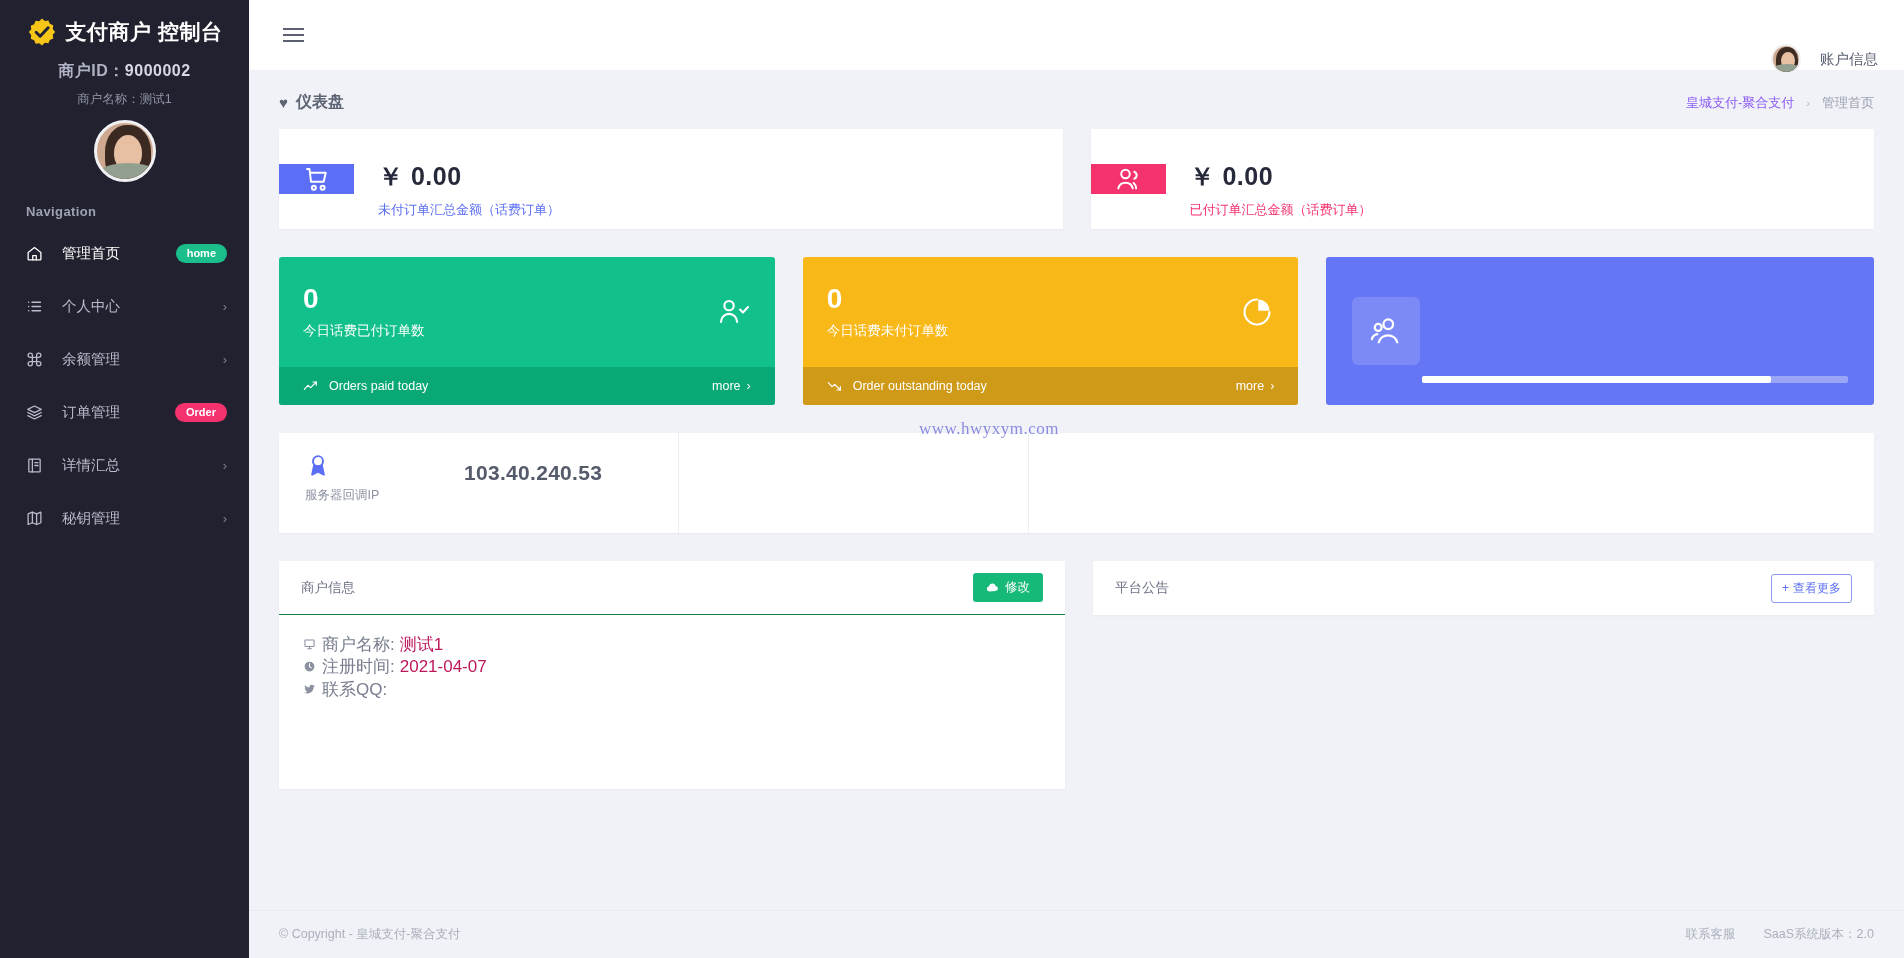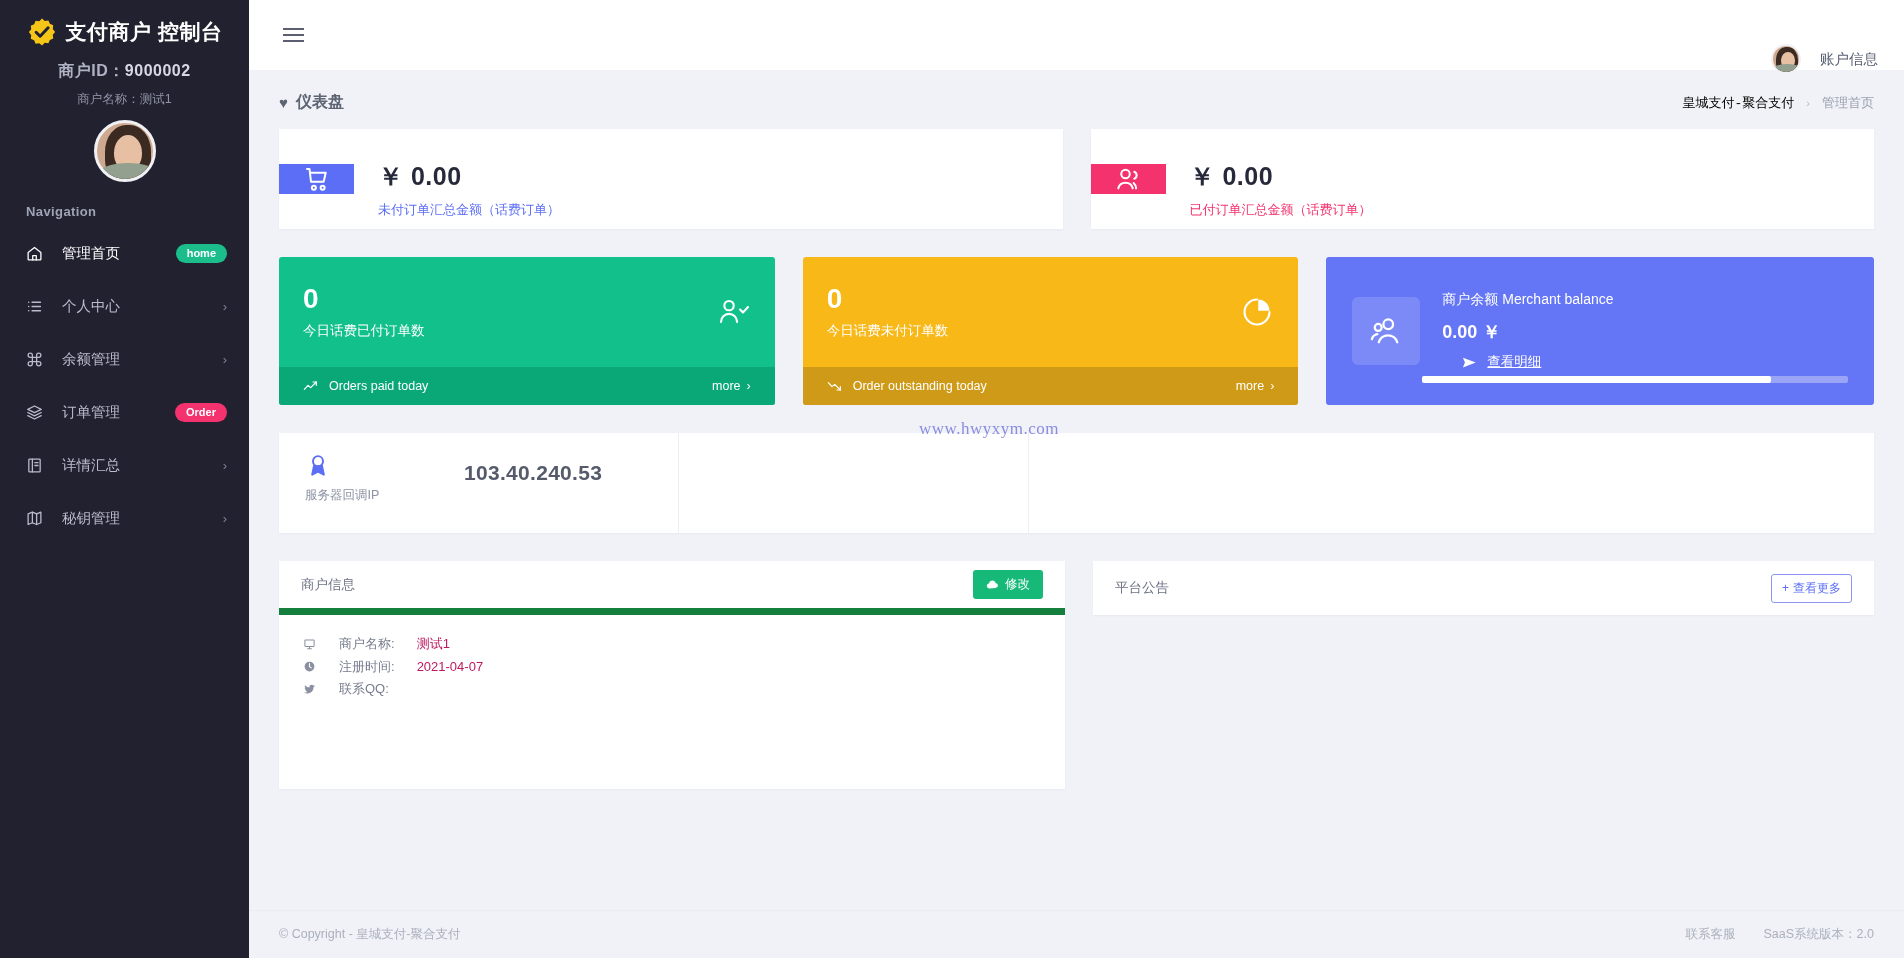--- a/index.html
+++ b/index.html
@@ -93,21 +93,21 @@
   .page-head {
     display: flex; align-items: center; justify-content: space-between;
     padding: 22px 30px 8px 30px;
   }
   .page-title {
     display: flex; align-items: center; gap: 8px;
     font-size: 16px; font-weight: bold; color: #5d6474;
   }
   .heart { color: #5d6474; font-size: 15px; }
   .crumbs { display: flex; align-items: center; gap: 12px; font-size: 13px; }
-  .crumbs a { color: #000000; text-decoration: none; cursor: pointer; font-family: Liberation Mono, monospace; }
+  .crumbs a { color: #8b5cf6; text-decoration: none; cursor: pointer; }
   .crumbs .sep { color: #b6bac7; font-size: 11px; }
   .crumbs .cur { color: #9aa0b0; }
 
   .grid { padding: 8px 30px 0 30px; }
   .row { display: flex; gap: 28px; }
 
   
   .amt-card {
     flex: 1; background: #fff; height: 100px; display: flex;
     align-items: center; box-shadow: 0 1px 2px rgba(0,0,0,.04);
@@ -188,38 +188,38 @@
     color: #8a8ce0; letter-spacing: .5px;
   }
 
   
   .panels { display: flex; gap: 28px; margin-top: 28px; padding-bottom: 30px; }
   .panel { background: #fff; box-shadow: 0 1px 2px rgba(0,0,0,.04); }
   .panel.left { flex: 0 0 786px; width: 786px; height: 228px; }
   .panel.right { flex: 1; height: 54px; align-self: flex-start; }
   .panel-head {
     height: 54px; display: flex; align-items: center; justify-content: space-between;
-    padding: 0 22px 0 22px; border-bottom: 7px solid #15803d;
+    padding: 0 22px 0 22px; border-bottom: 1px solid #15803d;
   }
   .panel.right .panel-head { border-bottom: none; }
   .panel-title { font-size: 13.5px; color: #6d7386; }
   .btn-green {
     background: #17b978; color: #fff; font-size: 12.5px; border: none;
     border-radius: 3px; padding: 6px 13px; display: flex; align-items: center;
     gap: 6px; cursor: pointer;
   }
   .btn-outline {
     background: #fff; color: #5b6ef5; font-size: 12px;
     border: 1px solid #8c99ee; border-radius: 3px; padding: 5px 10px;
     display: flex; align-items: center; gap: 4px; cursor: pointer;
   }
   .info-list { padding: 18px 22px 0 22px; }
   .info-row {
-    display: flex; align-items: center; gap: 22px; height: 22.5px;
-    margin-bottom: 0; font-size: 13px; color: #777d8e;
+    display: flex; align-items: center; gap: 5px; height: 22.5px;
+    margin-bottom: 0; font-size: 17px; color: #777d8e;
   }
   .info-row .ir-icon { width: 16px; display: flex; justify-content: center; color: #8a90a0; }
   .info-row .ir-val { color: #be185d; }
 
   
   .footer {
     height: 48px; flex: 0 0 48px; display: flex; align-items: center;
     justify-content: space-between; padding: 0 30px;
     font-size: 12.5px; color: #aab0bd; border-top: 1px solid #e9ebf1;
   }
@@ -459,32 +459,20 @@
           </div>
 
           <div class="bal-card">
             <div class="bal-icon">
               <svg width="36" height="36" viewBox="0 0 24 24" fill="none" stroke="#ffffff" stroke-width="1.5" stroke-linecap="round" stroke-linejoin="round">
                   <circle cx="13.5" cy="7.5" r="3.2"></circle>
                   <circle cx="6.8" cy="9.6" r="2.3"></circle>
                   <path d="M7.2 19.5a6.4 6.4 0 0 1 12.3 0"></path>
                   <path d="M2.6 17.4a4.6 4.6 0 0 1 3.6-3.3"></path>
                 </svg>
-            </div>
-            <div class="bal-body">
-              <div class="bal-title">商户余额 Merchant balance</div>
-              <div class="bal-amount">0.00 ￥</div>
-              <div class="bal-link">
-                <span>
-                  <svg width="15" height="13" viewBox="0 0 24 20" fill="#ffffff">
-                      <path d="M1.5 2.2L22 10 1.5 17.8l3.2-7.8z"></path>
-                    </svg>
-                </span>
-                <span class="txt">查看明细</span>
-              </div>
             </div>
             <div class="bal-bar">
                 <i style="width:82%"></i>
               </div>
           </div>
         </div>
 
         <div class="ip-panel">
           <div class="ip-cell">
             <span class="ip-icon">

